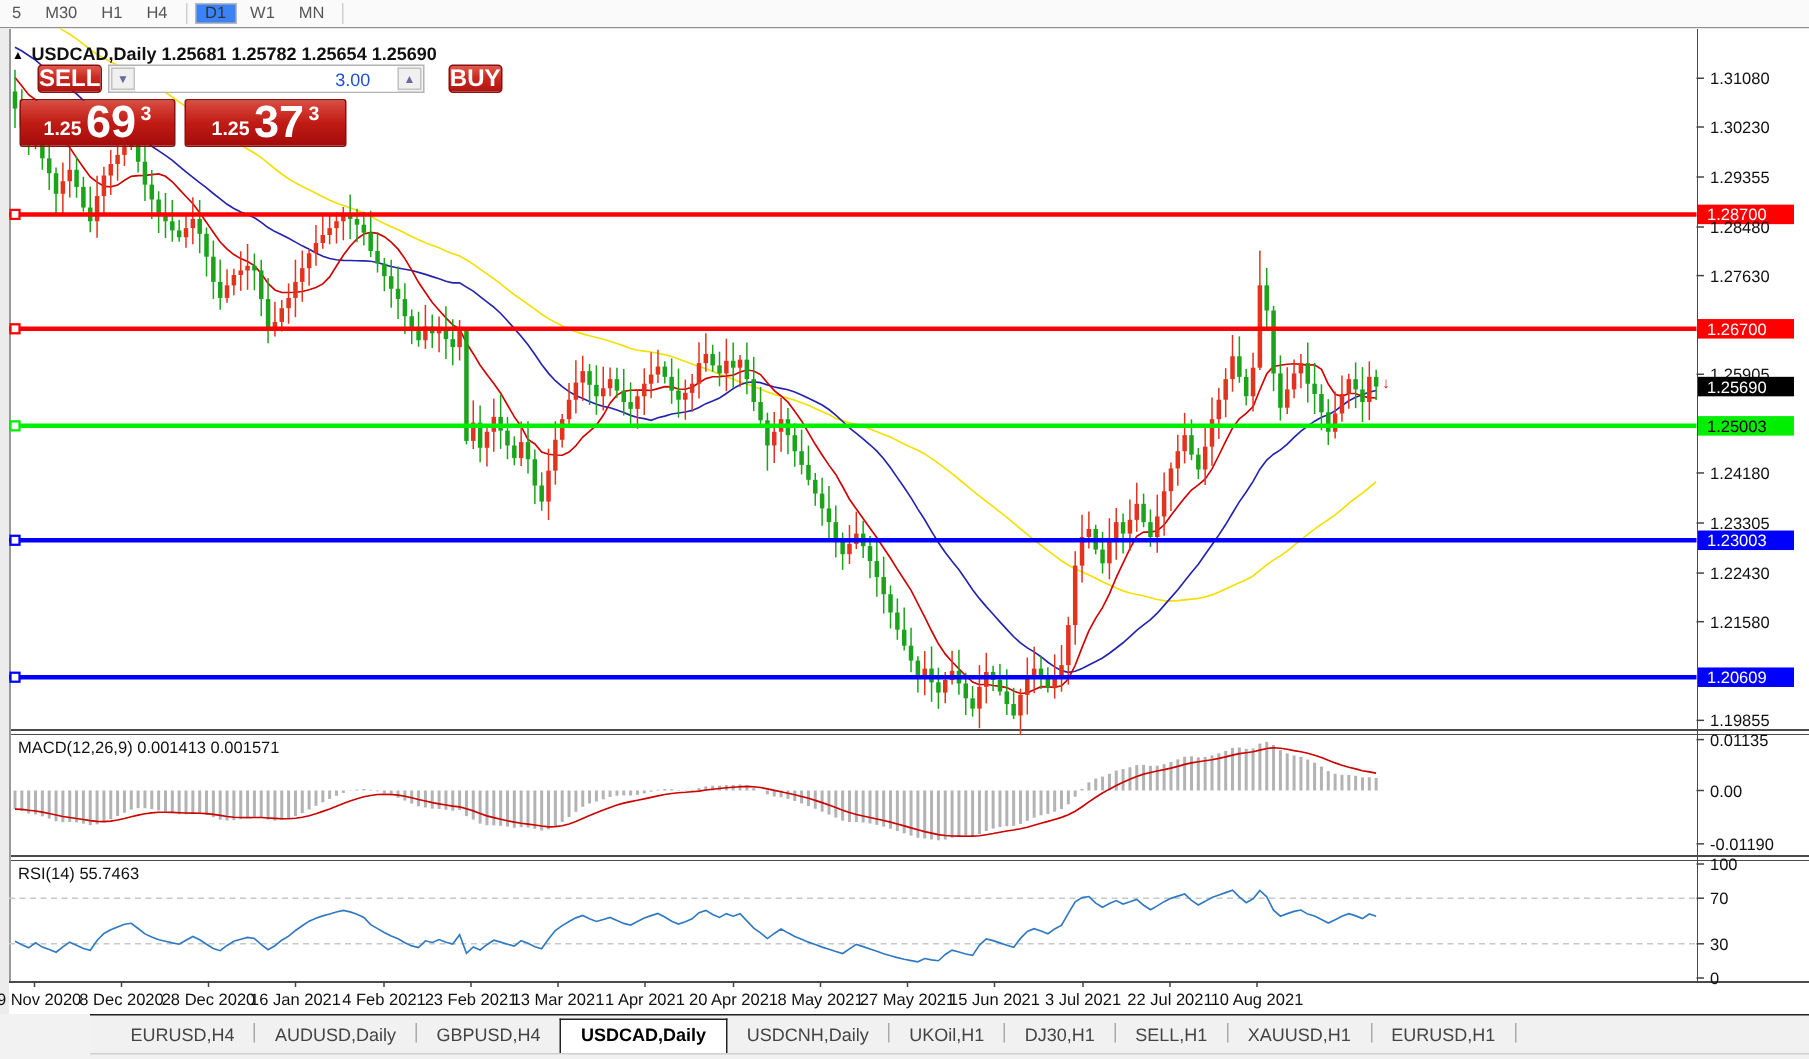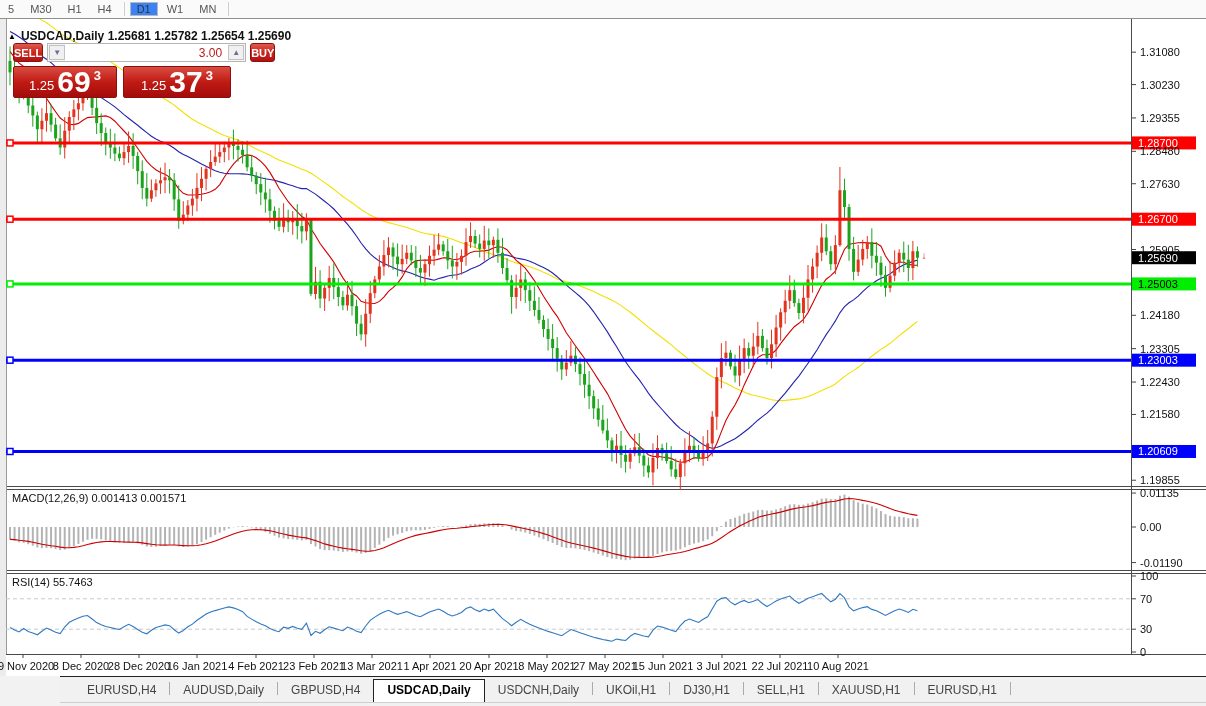--- a/index.html
+++ b/index.html
@@ -11,29 +11,29 @@
   .tfsep{width:1px;height:14px;background:#d0d0d0;margin:0 4px;}
   
   #chartwin{position:absolute;left:0;top:19px;width:1206px;height:657px;background:#fff;}
   svg{position:absolute;left:0;top:0;}
   
   #title{position:absolute;left:8px;top:10px;font-size:12px;font-weight:600;color:#111;display:flex;align-items:center;white-space:pre;}
   #title .tri{font-size:8px;margin-right:5px;color:#000;}
   
   #ocpanel{position:absolute;left:13px;top:24px;width:218px;}
   #ocrow1{display:flex;height:19px;}
-  .ocbtn{width:46px;height:19px;border-radius:3px;border:1px solid #8c0f0f;background:linear-gradient(180deg,#e05a4e 0%,#cb2a20 45%,#b01310 100%);color:#fff;font-size:11px;font-weight:700;display:flex;align-items:center;justify-content:center;box-sizing:border-box;}
+  .ocbtn{width:46px;height:19px;border-radius:3px;border:1px solid #8c0f0f;background:linear-gradient(180deg,#e05a4e 0%,#cb2a20 45%,#b01310 100%);color:#fff;font-size:16px;font-weight:700;display:flex;align-items:center;justify-content:center;box-sizing:border-box;margin-left:12px;}
   #spinbox{flex:1;margin:0 4px;height:19px;border:1px solid #b5b5b5;background:#f4f4f4;display:flex;align-items:center;box-sizing:border-box;padding:1px;}
   .spbtn{width:16px;height:15px;border:1px solid #c2c2c2;background:#f0f0f0;color:#6b6b9a;font-size:8px;line-height:13px;text-align:center;box-sizing:border-box;}
-  #vol{flex:1;height:15px;border:1px solid #bbb;border-width:0;background:#fff;font-size:12px;text-align:right;padding-right:6px;font-family:"Liberation Sans",sans-serif;color:#b91c1c;}
+  #vol{flex:1;height:15px;border:1px solid #bbb;border-width:0;background:#fff;font-size:12px;text-align:right;padding-right:18px;font-family:"Liberation Sans",sans-serif;color:#1d4ed8;}
   #ocrow2{display:flex;margin-top:4px;height:32px;}
   .bigprice{height:32px;border-radius:2px;border:1px solid #8c0f0f;background:linear-gradient(180deg,#d94d40 0%,#c01b15 50%,#a30c0a 100%);color:#fff;display:flex;align-items:flex-end;justify-content:center;padding-bottom:2px;box-sizing:border-box;}
   #bidbox{width:104px;margin-right:6px;}
   #askbox{width:108px;}
-  .bp-small{font-size:13px;font-weight:400;margin-bottom:2px;}
+  .bp-small{font-size:13px;font-weight:700;margin-bottom:2px;}
   .bp-big{font-size:30px;font-weight:700;line-height:26px;margin:0 3px;}
   .bp-sup{font-size:13px;font-weight:700;align-self:flex-start;margin-top:1px;}
   
   #tabbar{position:absolute;left:12px;top:676px;width:1206px;height:30px;background:#f1f1f1;border-top:1px solid #222;box-sizing:border-box;margin-left:48px;}
   #tabs{display:flex;align-items:flex-end;height:24px;padding-left:14px;font-size:12px;color:#444;}
   .tab{padding:3px 13px 4px 13px;cursor:default;white-space:nowrap;}
   .tab.active{background:#fff;border:1px solid #222;border-bottom:none;font-weight:700;color:#000;margin-bottom:-1px;padding-bottom:5px;}
   .tabsep{width:1px;height:13px;background:#aaa;margin-bottom:6px;}
   #tabnav{position:absolute;right:6px;top:8px;display:flex;gap:10px;color:#8a8a8a;font-size:9px;}
   #tabnav span{cursor:default;}

